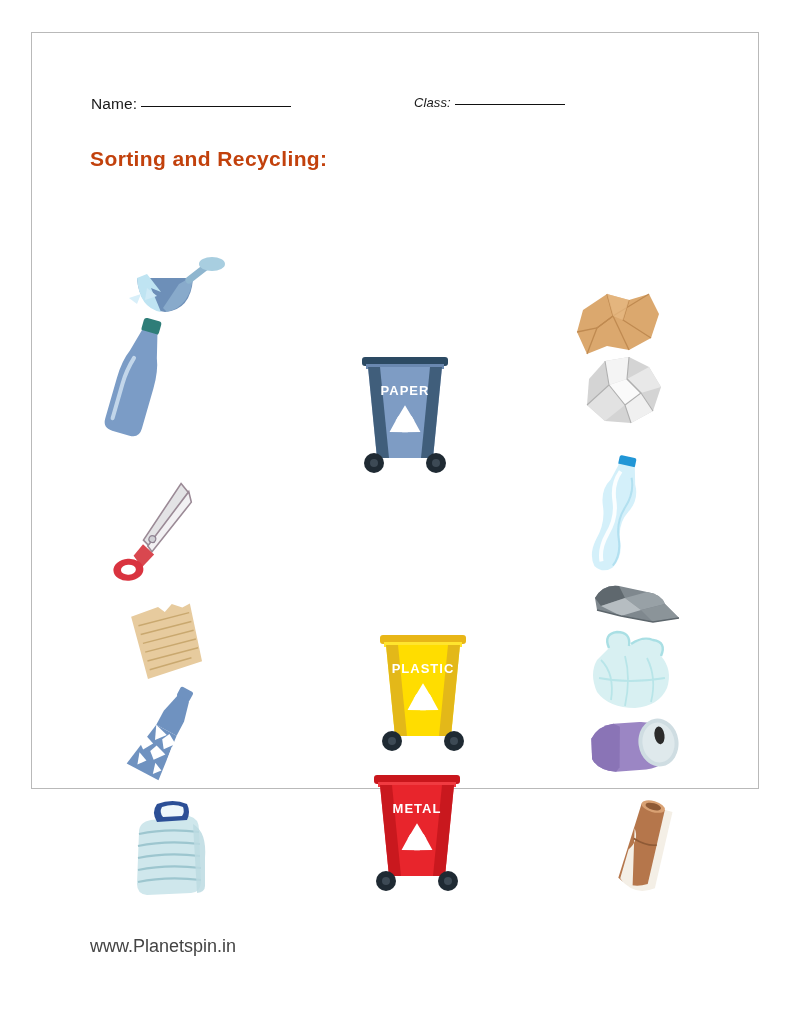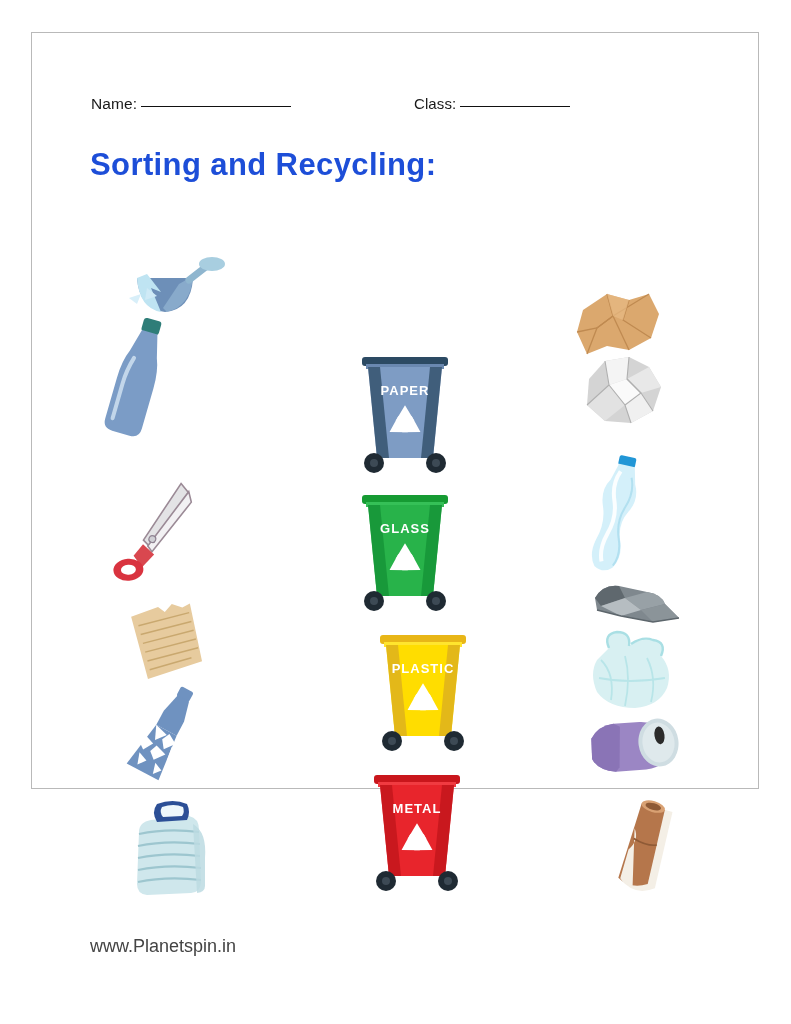--- a/index.html
+++ b/index.html
@@ -1,23 +1,23 @@
 <!DOCTYPE html>
 <html><head>
 <meta charset="utf-8">
 <style>
   html,body{margin:0;padding:0;background:#ffffff;}
   body{width:791px;height:1024px;font-family:"Liberation Sans",sans-serif;position:relative;overflow:hidden;}
   .page{position:absolute;left:31px;top:32px;width:728px;height:757px;border:1px solid #b9b9b9;box-sizing:border-box;background:#fff;}
   .nameline{position:absolute;left:59px;top:62px;font-size:15.5px;color:#1a1a1a;letter-spacing:.1px;}
-  .classline{position:absolute;left:382px;top:62px;font-size:15px;color:#1a1a1a;letter-spacing:.1px;}
+  .classline{position:absolute;left:382px;top:62px;font-size:13px;color:#1a1a1a;letter-spacing:.1px;font-style:italic;}
   .blank{display:inline-block;border-bottom:1.5px solid #111;vertical-align:2px;margin-left:4px;}
   .blank.long{width:150px;}
   .blank.short{width:110px;}
-  .title{position:absolute;left:58px;top:114px;font-size:31px;font-weight:bold;color:#1d4ed8;letter-spacing:.4px;}
+  .title{position:absolute;left:58px;top:114px;font-size:21px;font-weight:bold;color:#c2410c;letter-spacing:.4px;}
   .instr{position:absolute;left:60px;top:169px;width:600px;font-size:18.5px;line-height:29px;color:#141414;}
   .footer{position:absolute;left:58px;top:903px;font-size:18px;color:#444;}
 
   .col{position:absolute;text-align:right;}
   .item{position:absolute;}
   svg{display:block;overflow:visible;}
 </style>
 </head>
 <body>
 
@@ -137,39 +137,20 @@
         <circle cx="86" cy="110" r="4" fill="#3d4a55"></circle>
         <text x="55" y="42" text-anchor="middle" font-family="Liberation Sans, sans-serif" font-size="13" font-weight="bold" fill="#ffffff" letter-spacing="1">PAPER</text>
         <g transform="translate(55 70) scale(1.05)" fill="#ffffff">
           <path d="M0 -17 L9 -2 L3 -2 L3 6 L-3 6 L-3 -2 L-9 -2 Z" transform="rotate(0)"></path>
           <path d="M0 -17 L9 -2 L3 -2 L3 6 L-3 6 L-3 -2 L-9 -2 Z" transform="rotate(120)"></path>
           <path d="M0 -17 L9 -2 L3 -2 L3 6 L-3 6 L-3 -2 L-9 -2 Z" transform="rotate(240)"></path>
         </g>
       </svg>
     </div>
 
-    <div class="item" style="left:18px;top:158px;">
-      <svg width="110" height="125" viewBox="0 0 110 125">
-        <rect x="12" y="4" width="86" height="9" rx="3" fill="#169b33"></rect>
-        <rect x="16" y="11" width="78" height="5" fill="#35c057"></rect>
-        <path d="M18 14 L92 14 L83 105 L27 105 Z" fill="#28b34a"></path>
-        <path d="M18 14 L30 14 L39 105 L27 105 Z" fill="#159437" opacity=".85"></path>
-        <path d="M80 14 L92 14 L83 105 L71 105 Z" fill="#159437" opacity=".85"></path>
-        <circle cx="24" cy="110" r="10" fill="#1f2a33"></circle>
-        <circle cx="86" cy="110" r="10" fill="#1f2a33"></circle>
-        <circle cx="24" cy="110" r="4" fill="#3d4a55"></circle>
-        <circle cx="86" cy="110" r="4" fill="#3d4a55"></circle>
-        <text x="55" y="42" text-anchor="middle" font-family="Liberation Sans, sans-serif" font-size="13" font-weight="bold" fill="#ffffff" letter-spacing="1">GLASS</text>
-        <g transform="translate(55 70) scale(1.05)" fill="#ffffff">
-          <path d="M0 -17 L9 -2 L3 -2 L3 6 L-3 6 L-3 -2 L-9 -2 Z" transform="rotate(0)"></path>
-          <path d="M0 -17 L9 -2 L3 -2 L3 6 L-3 6 L-3 -2 L-9 -2 Z" transform="rotate(120)"></path>
-          <path d="M0 -17 L9 -2 L3 -2 L3 6 L-3 6 L-3 -2 L-9 -2 Z" transform="rotate(240)"></path>
-        </g>
-      </svg>
-    </div>
 
     <div class="item" style="left:36px;top:298px;">
       <svg width="110" height="125" viewBox="0 0 110 125">
         <rect x="12" y="4" width="86" height="9" rx="3" fill="#e8b617"></rect>
         <rect x="16" y="11" width="78" height="5" fill="#ffe52e"></rect>
         <path d="M18 14 L92 14 L83 105 L27 105 Z" fill="#ffdd00"></path>
         <path d="M18 14 L30 14 L39 105 L27 105 Z" fill="#e0b41c" opacity=".9"></path>
         <path d="M80 14 L92 14 L83 105 L71 105 Z" fill="#e0b41c" opacity=".9"></path>
         <circle cx="24" cy="110" r="10" fill="#1f2a33"></circle>
         <circle cx="86" cy="110" r="10" fill="#1f2a33"></circle>

